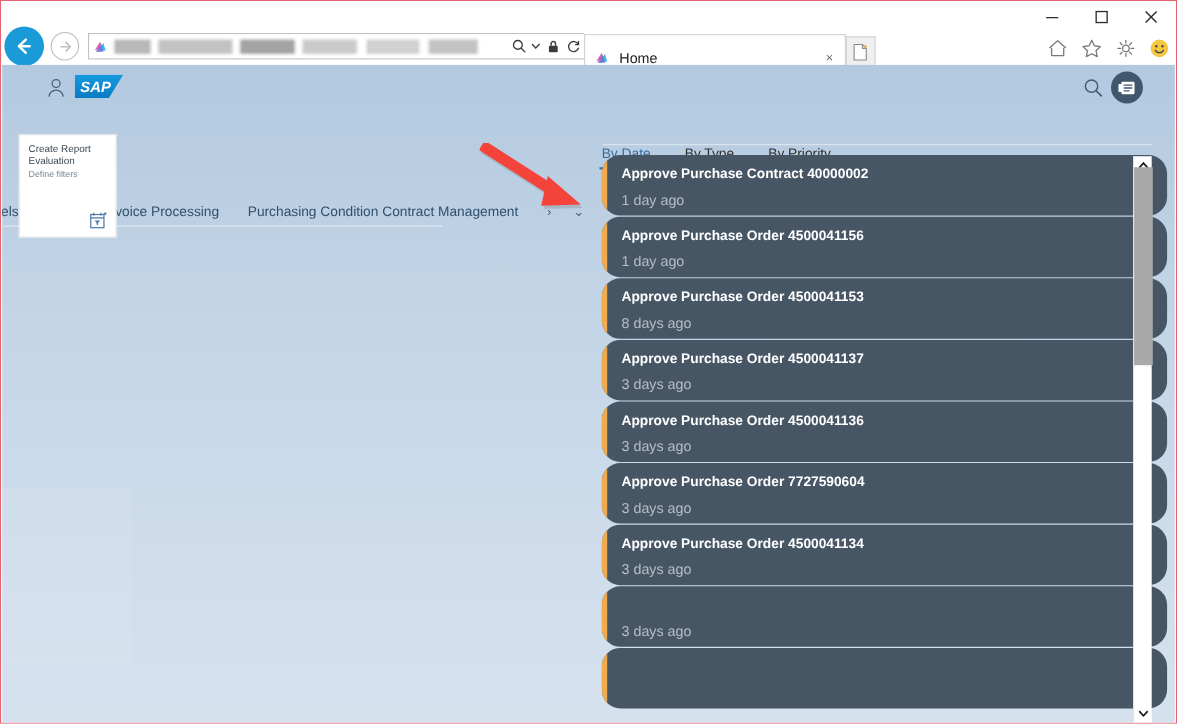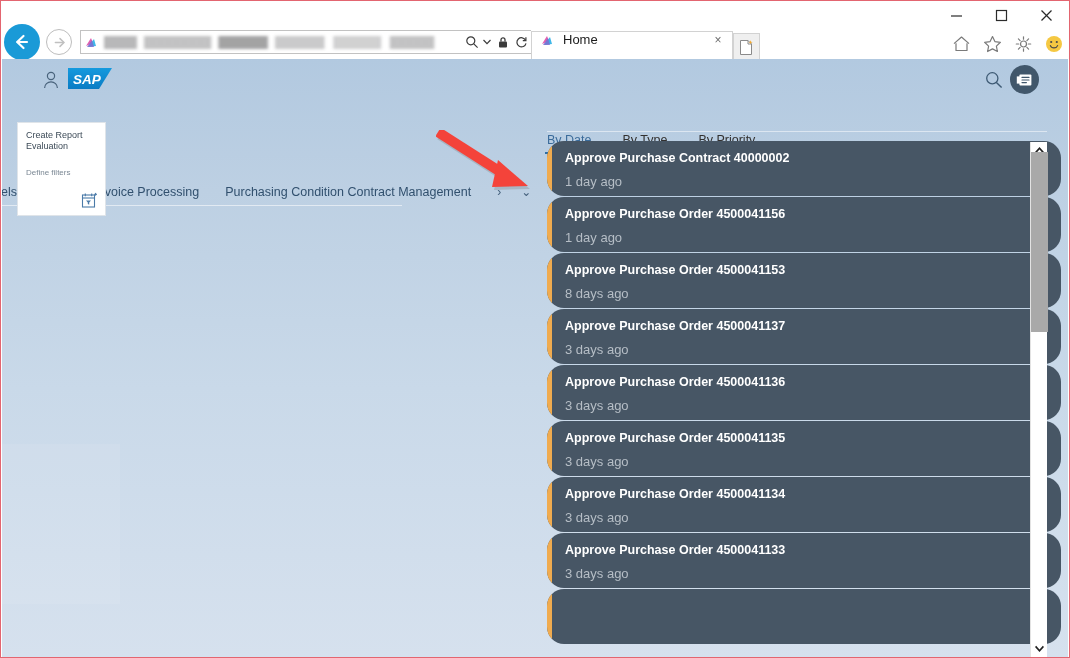--- a/index.html
+++ b/index.html
@@ -91,25 +91,25 @@
   }
 
   
   #tabstrip {
     position: absolute; left: 530px; top: 27px;
     width: 538px; height: 32px;
     background: #ffffff;
     display: flex; align-items: flex-end;
   }
   #tab-home {
-    width: 202px; height: 29px;
+    width: 238px; height: 29px;
     border: 1px solid #d2d2d2;
     border-bottom: none;
     background: #ffffff;
-    display: flex; align-items: flex-start;
+    display: flex; align-items: flex-end;
     padding: 0 6px 0 8px;
   }
   #tab-favicon { width: 16px; height: 16px; flex: none; margin-right: 7px; }
   #tab-title {
     flex: 1; font-size: 13px; color: #1b1b1b;
     white-space: nowrap; overflow: hidden;
   }
   #tab-close {
     width: 16px; height: 16px; flex: none;
     color: #6d6d6d; font-size: 12px;
@@ -188,21 +188,21 @@
     background: #ffffff;
     border: 1px solid #dfe4e9;
     padding: 7px 7px 0 8px;
     overflow: hidden;
   }
   #tile-title {
     font-size: 9px; font-weight: normal; color: #3c4a57;
     line-height: 11px;
   }
   #tile-sub {
-    font-size: 8px; color: #7b8894; margin-top: 16px;
+    font-size: 8px; color: #7b8894; margin-top: 2px;
   }
   #tile-icon {
     position: absolute; right: 7px; bottom: 6px;
     width: 17px; height: 17px; color: #4a7aa8;
   }
   #tile-left-strip {
     position: absolute; left: 0; top: 385px;
     width: 15px; height: 160px;
   }
 
@@ -536,35 +536,34 @@
 
         <div class="notif-card">
           <div class="notif-accent"></div>
           <div class="notif-title">Approve Purchase Order 4500041136</div>
           <div class="notif-time">3 days ago</div>
           <div class="notif-close">×</div>
         </div>
 
         <div class="notif-card">
           <div class="notif-accent"></div>
-          <div class="notif-title">Approve Purchase Order 4500041135</div>
+          <div class="notif-title">Approve Purchase Order 7727590604</div>
           <div class="notif-time">3 days ago</div>
           <div class="notif-close">×</div>
         </div>
 
         <div class="notif-card">
           <div class="notif-accent"></div>
           <div class="notif-title">Approve Purchase Order 4500041134</div>
           <div class="notif-time">3 days ago</div>
           <div class="notif-close">×</div>
         </div>
 
         <div class="notif-card">
           <div class="notif-accent"></div>
-          <div class="notif-title">Approve Purchase Order 4500041133</div>
           <div class="notif-time">3 days ago</div>
           <div class="notif-close">×</div>
         </div>
 
         <div class="notif-card">
           <div class="notif-accent"></div>
           <div class="notif-title"></div>
           <div class="notif-time"></div>
           <div class="notif-close">×</div>
         </div>

